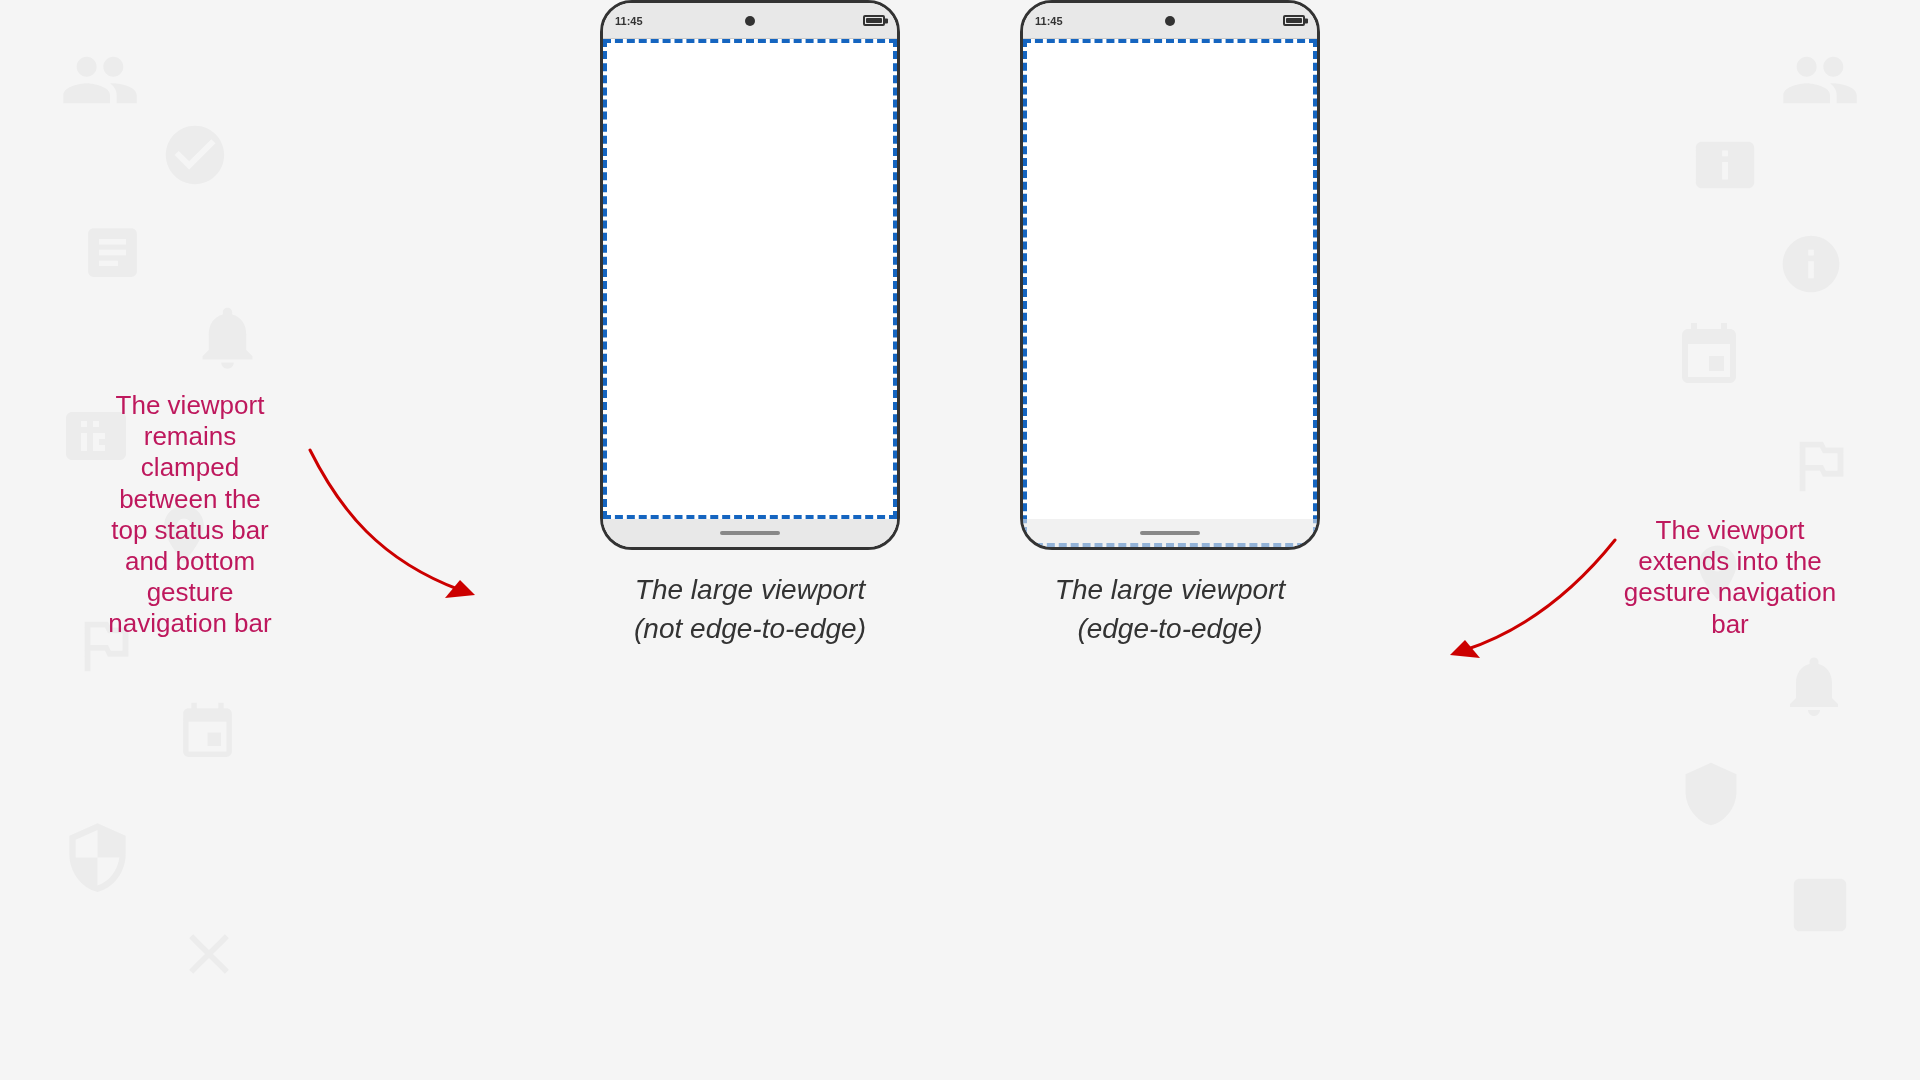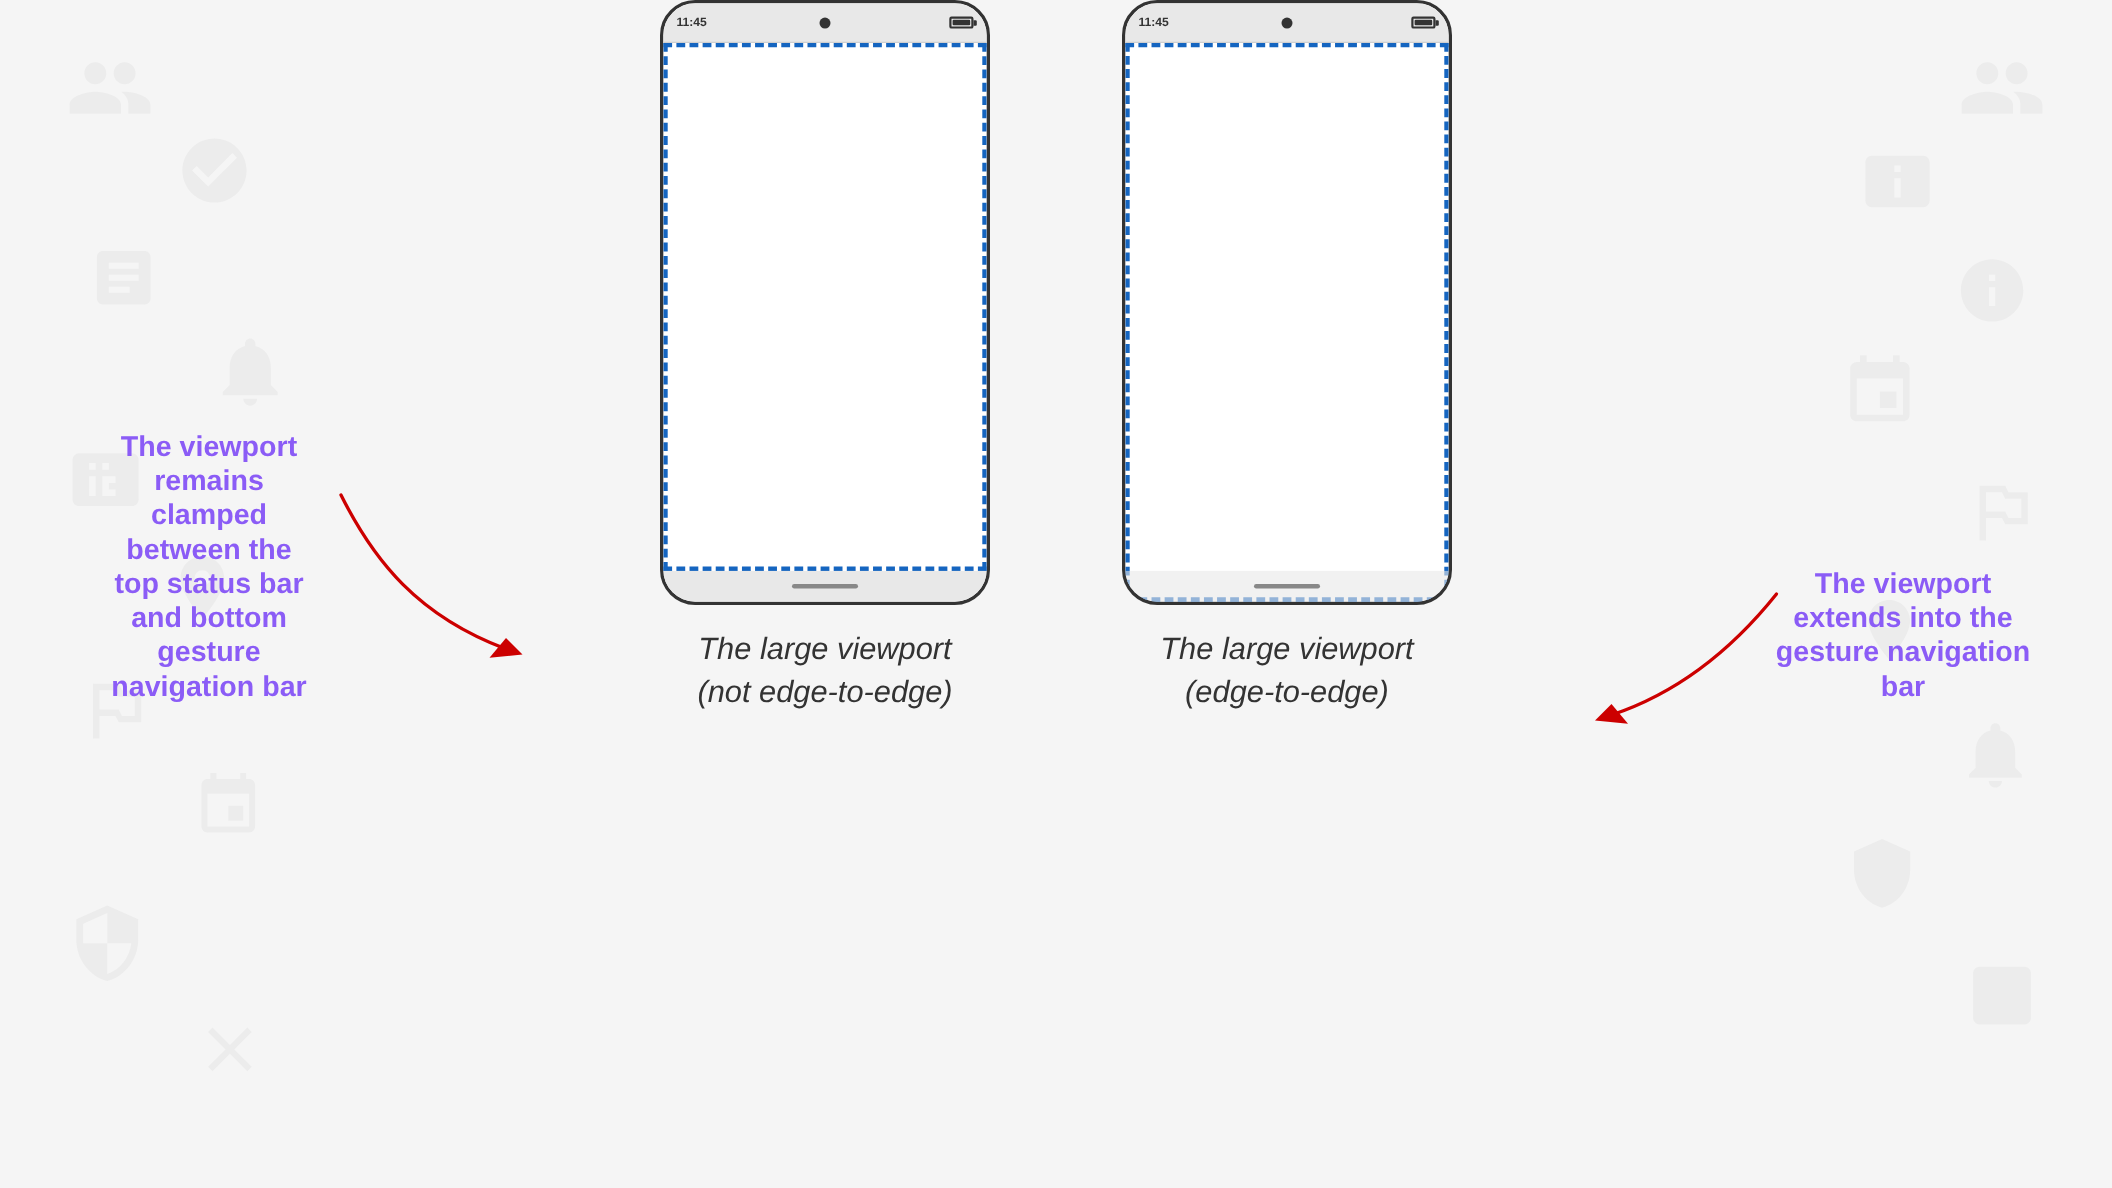--- a/index.html
+++ b/index.html
@@ -166,22 +166,22 @@
       right: 60px;
       top: 50%;
       transform: translateY(-20%);
       text-align: center;
       width: 260px;
     }
 
     .annotation-text {
       font-family: 'Arial Black', Arial, sans-serif;
       font-size: 26px;
-      font-weight: 700;
-      color: #8b5cf6;
+      font-weight: 400;
+      color: #be185d;
       line-height: 1.2;
     }
 
     
     .deco-svg {
       position: absolute;
       opacity: 0.08;
       fill: #888;
     }
   </style>

